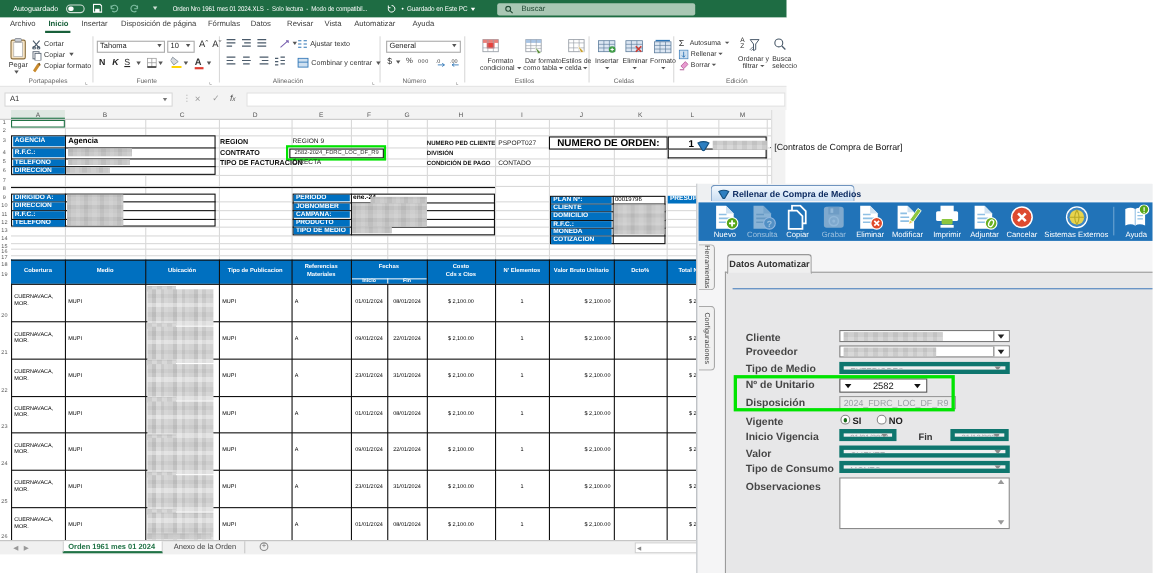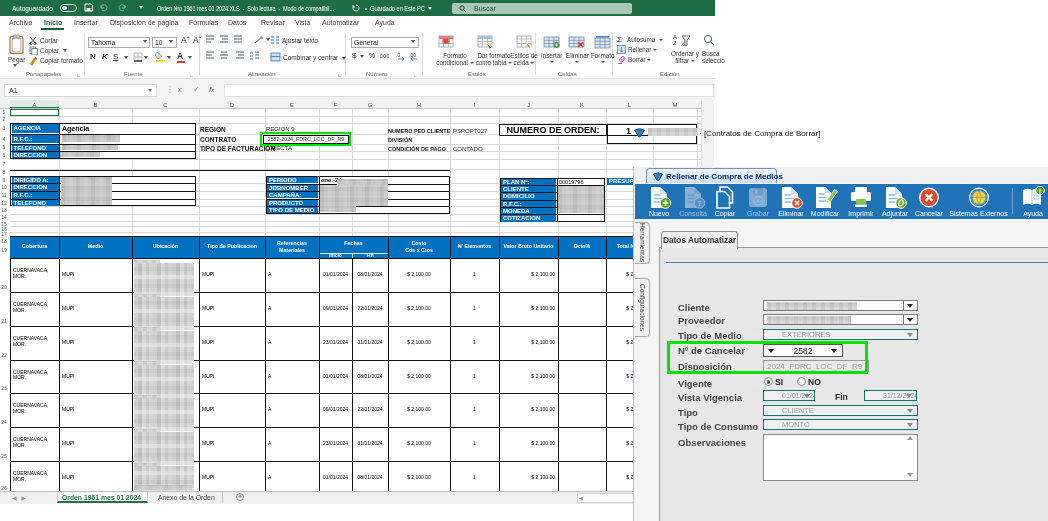--- a/index.html
+++ b/index.html
@@ -20,21 +20,21 @@
 .th2{left:10px;width:623px;height:1px;background:#111}
 .ct{position:absolute;font-size:5px;color:#000;white-space:nowrap}
 .tb{position:absolute;top:19px;width:34px;text-align:center;color:#fff;font-size:7px}
 .tb svg{display:block;margin:0 auto}
 .tb span{display:block;margin-top:1px;white-space:nowrap}
 .vtab{width:15px;background:#f1f1f1;border:1px solid #a9a9a9;border-left:none;border-radius:0 4px 4px 0;writing-mode:vertical-rl;font-size:6.5px;color:#444;text-align:center;line-height:14px}
 .flbl{left:44px;font-weight:bold;font-size:9.5px;color:#454545;white-space:nowrap}
 .fw{left:129px;width:154.5px;background:#fff;border:1px solid #7a7a7a}
 .fw:after{content:"";position:absolute;right:0;top:0;width:13px;height:100%;border-left:1px solid #7a7a7a;background:#fff}
 .fw:before{content:"";position:absolute;right:3.5px;top:50%;margin-top:-1.5px;border-left:3px solid transparent;border-right:3px solid transparent;border-top:4px solid #222;z-index:2}
-.fg{left:129px;width:154.5px;background:#f0f0f1;border:1px solid #0f766e;font-size:7.5px;color:#9aa0a5;line-height:9.5px;padding-left:18px;white-space:nowrap;overflow:hidden}
+.fg{left:129px;width:154.5px;background:#f0f0f1;border:4px solid #0f766e;font-size:7.5px;color:#9aa0a5;line-height:9.5px;padding-left:6px;white-space:nowrap;overflow:hidden}
 .fg:before{content:"";position:absolute;right:4px;top:50%;margin-top:-1.5px;border-left:3px solid transparent;border-right:3px solid transparent;border-top:4px solid #8a8a8a}
 .rad{width:9px;height:9px;border:1px solid #888;border-radius:50%;background:#fff}
 .rad span{position:absolute;left:2px;top:2px;width:3.5px;height:3.5px;border-radius:50%;background:#156a15}
 .car2{width:0;height:0;border-left:3px solid transparent;border-right:3px solid transparent;border-top:4px solid #111}
 </style></head><body>
 <div id="c">
 
 <div class="ab" style="left:0;top:0;width:715px;height:15.5px;background:#1e6c43"></div>
 <div class="ab" style="left:12px;top:4.5px;color:#fff;font-size:6.5px">Autoguardado</div>
 <div class="ab" style="left:60px;top:3.5px;width:17px;height:8.5px;border:1px solid #cfe0d6;border-radius:5px"></div>
@@ -698,40 +698,40 @@
 <div class="ab" style="left:32px;top:94.5px;width:383px;height:1px;background:#4b80bd"></div>
 
 <div class="ab flbl" style="top:134.5px">Cliente</div>
 <div class="ab fw" style="top:132.8px;height:11.5px"></div>
 <div class="mzl" style="left:133px;top:134.5px;width:90px;height:8px"></div>
 <div class="ab flbl" style="top:148px">Proveedor</div>
 <div class="ab fw" style="top:146.5px;height:11.5px"></div>
 <div class="mzl" style="left:133px;top:148.5px;width:84px;height:8px"></div>
 <div class="ab flbl" style="top:162.5px">Tipo de Medio</div>
 <div class="ab fg" style="top:161.5px;height:11px">EXTERIORES</div>
-<div class="ab flbl" style="top:178px">Nº de Cancelar</div>
+<div class="ab flbl" style="top:178px">Nº de Unitario</div>
 <div class="ab" style="left:129px;top:177px;width:80px;height:12.5px;background:#fff;border:1.5px solid #555"></div>
 <div class="ab car2" style="left:134px;top:182px"></div>
 <div class="ab" style="left:129px;top:179px;width:80px;text-align:center;font-size:8.5px;color:#111">2582</div>
 <div class="ab car2" style="left:197px;top:182px"></div>
 <div class="ab flbl" style="top:194px">Disposición</div>
 <div class="ab" style="left:129px;top:192.5px;width:106px;height:12px;background:#e9e9e9;border:1px solid #9a9a9a;font-size:8px;color:#9aa0a5;line-height:11px;padding-left:3px;white-space:nowrap;overflow:hidden">2024_FDRC_LOC_DF_R9</div>
 <div class="ab" style="left:33px;top:173.5px;width:201px;height:33.5px;border:3px solid #00e400"></div>
 <div class="ab flbl" style="top:210.5px">Vigente</div>
 <div class="ab rad" style="left:129.5px;top:210px">
         <span></span>
       </div>
 <div class="ab" style="left:141px;top:210px;font-size:8.5px;font-weight:bold;color:#222">SI</div>
 <div class="ab rad" style="left:163px;top:210px"></div>
 <div class="ab" style="left:174px;top:210px;font-size:8.5px;font-weight:bold;color:#222">NO</div>
-<div class="ab flbl" style="top:225px">Vista Vigencia</div>
+<div class="ab flbl" style="top:225px">Inicio Vigencia</div>
 <div class="ab fg" style="left:129px;top:223px;width:52px;height:11px;font-size:7px">01/01/2024</div>
 <div class="ab" style="left:201px;top:225px;font-size:8.5px;font-weight:bold;color:#333">Fin</div>
 <div class="ab fg" style="left:230px;top:223px;width:53px;height:11px;font-size:7px">31/12/2024</div>
-<div class="ab flbl" style="top:239.5px">Tipo</div>
+<div class="ab flbl" style="top:239.5px">Valor</div>
 <div class="ab fg" style="top:238px;height:11px">CLIENTE</div>
 <div class="ab flbl" style="top:253.5px">Tipo de Consumo</div>
 <div class="ab fg" style="top:252px;height:11px">MONTO</div>
 <div class="ab flbl" style="top:270px">Observaciones</div>
 <div class="ab" style="left:129px;top:266.5px;width:154.5px;height:47.5px;background:#fff;border:1px solid #8a8a8a"></div>
 <div class="ab" style="left:273px;top:269px;width:0;height:0;border-left:3px solid transparent;border-right:3px solid transparent;border-bottom:4px solid #999"></div>
 <div class="ab" style="left:273px;top:306px;width:0;height:0;border-left:3px solid transparent;border-right:3px solid transparent;border-top:4px solid #999"></div>
 </div>
 
 </div>

